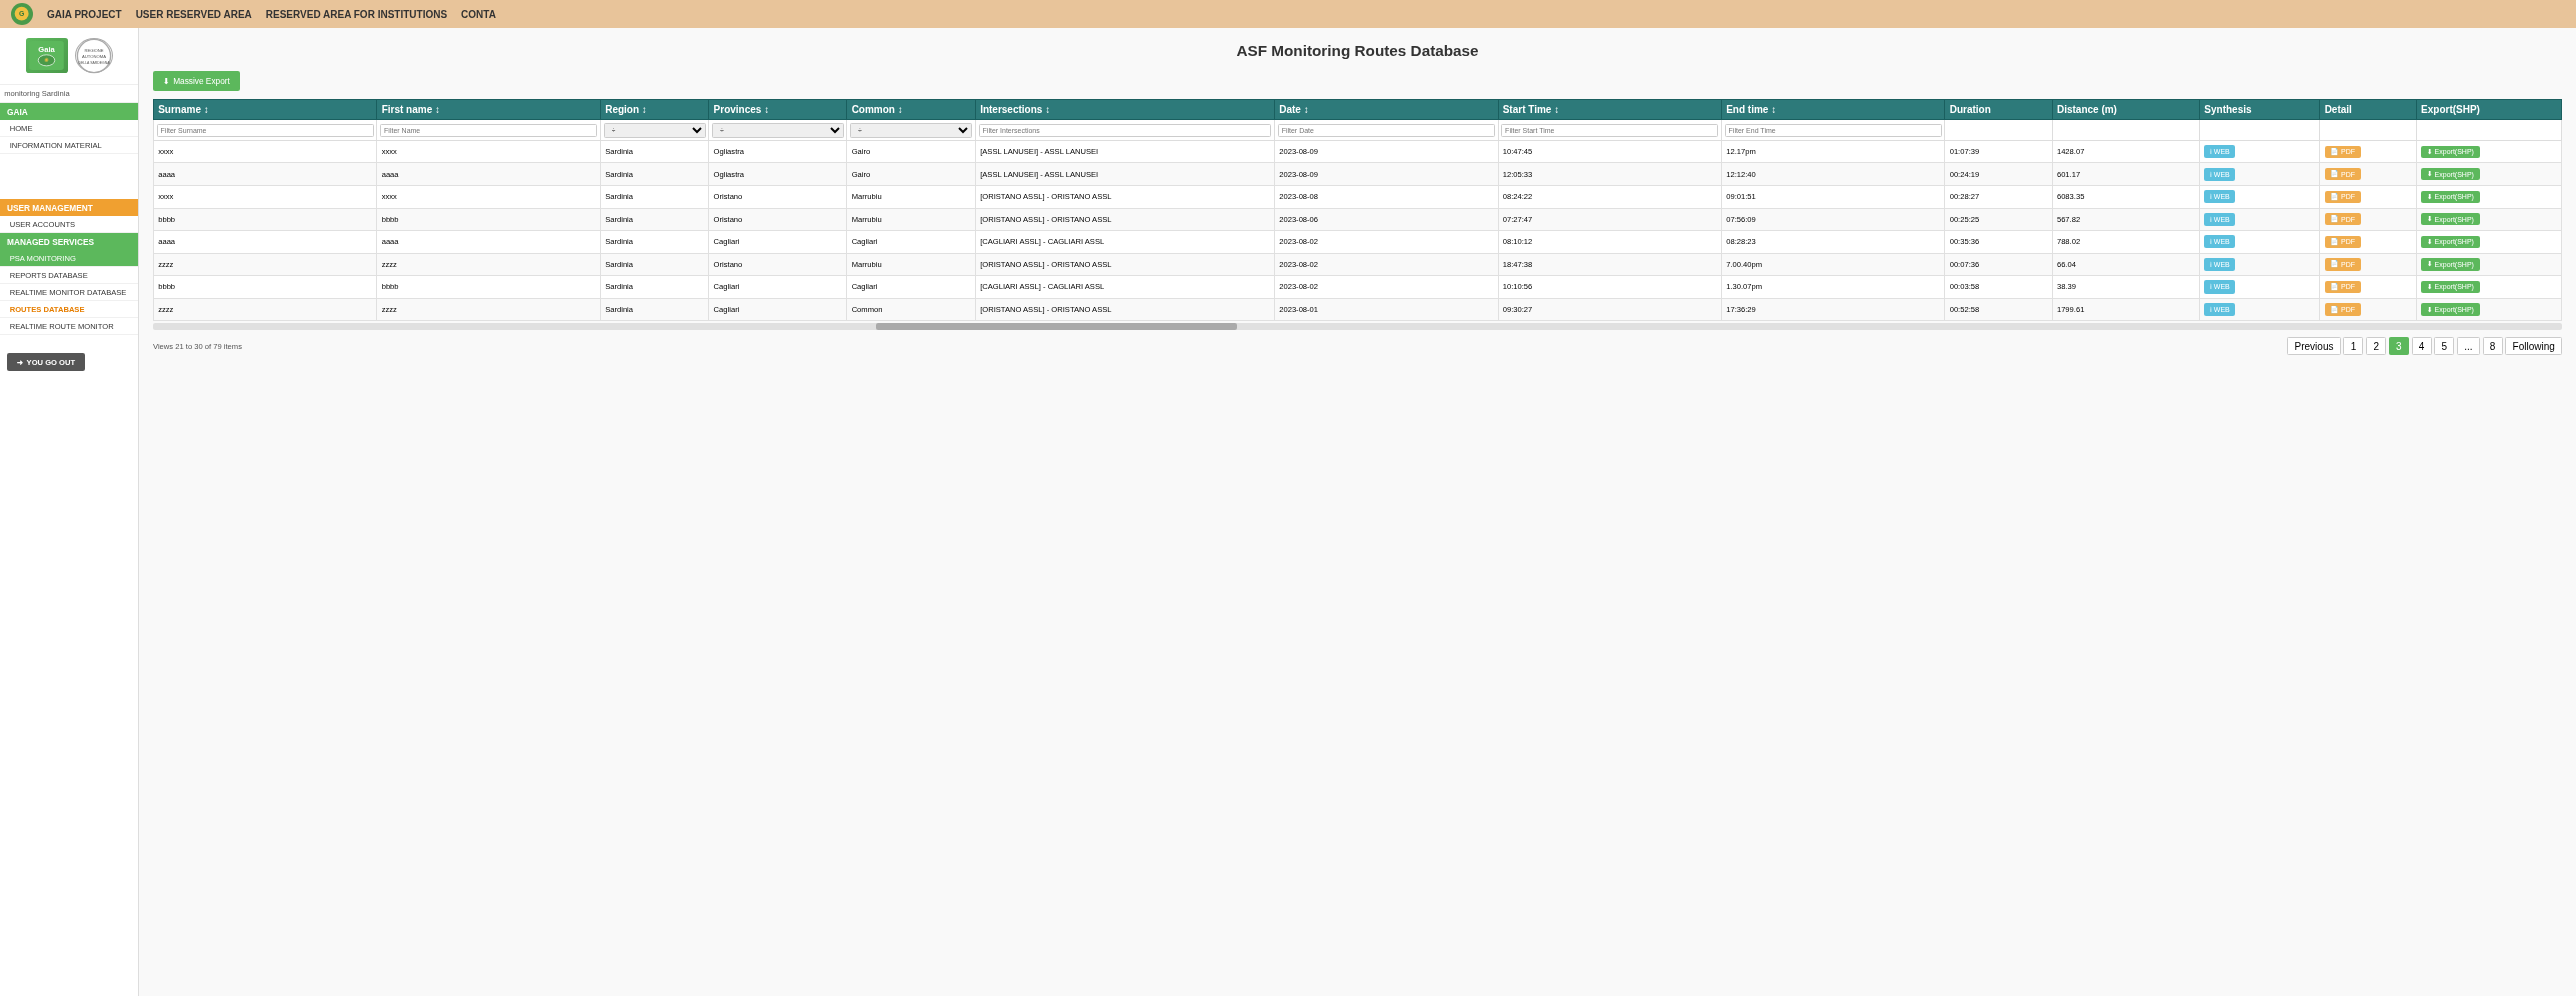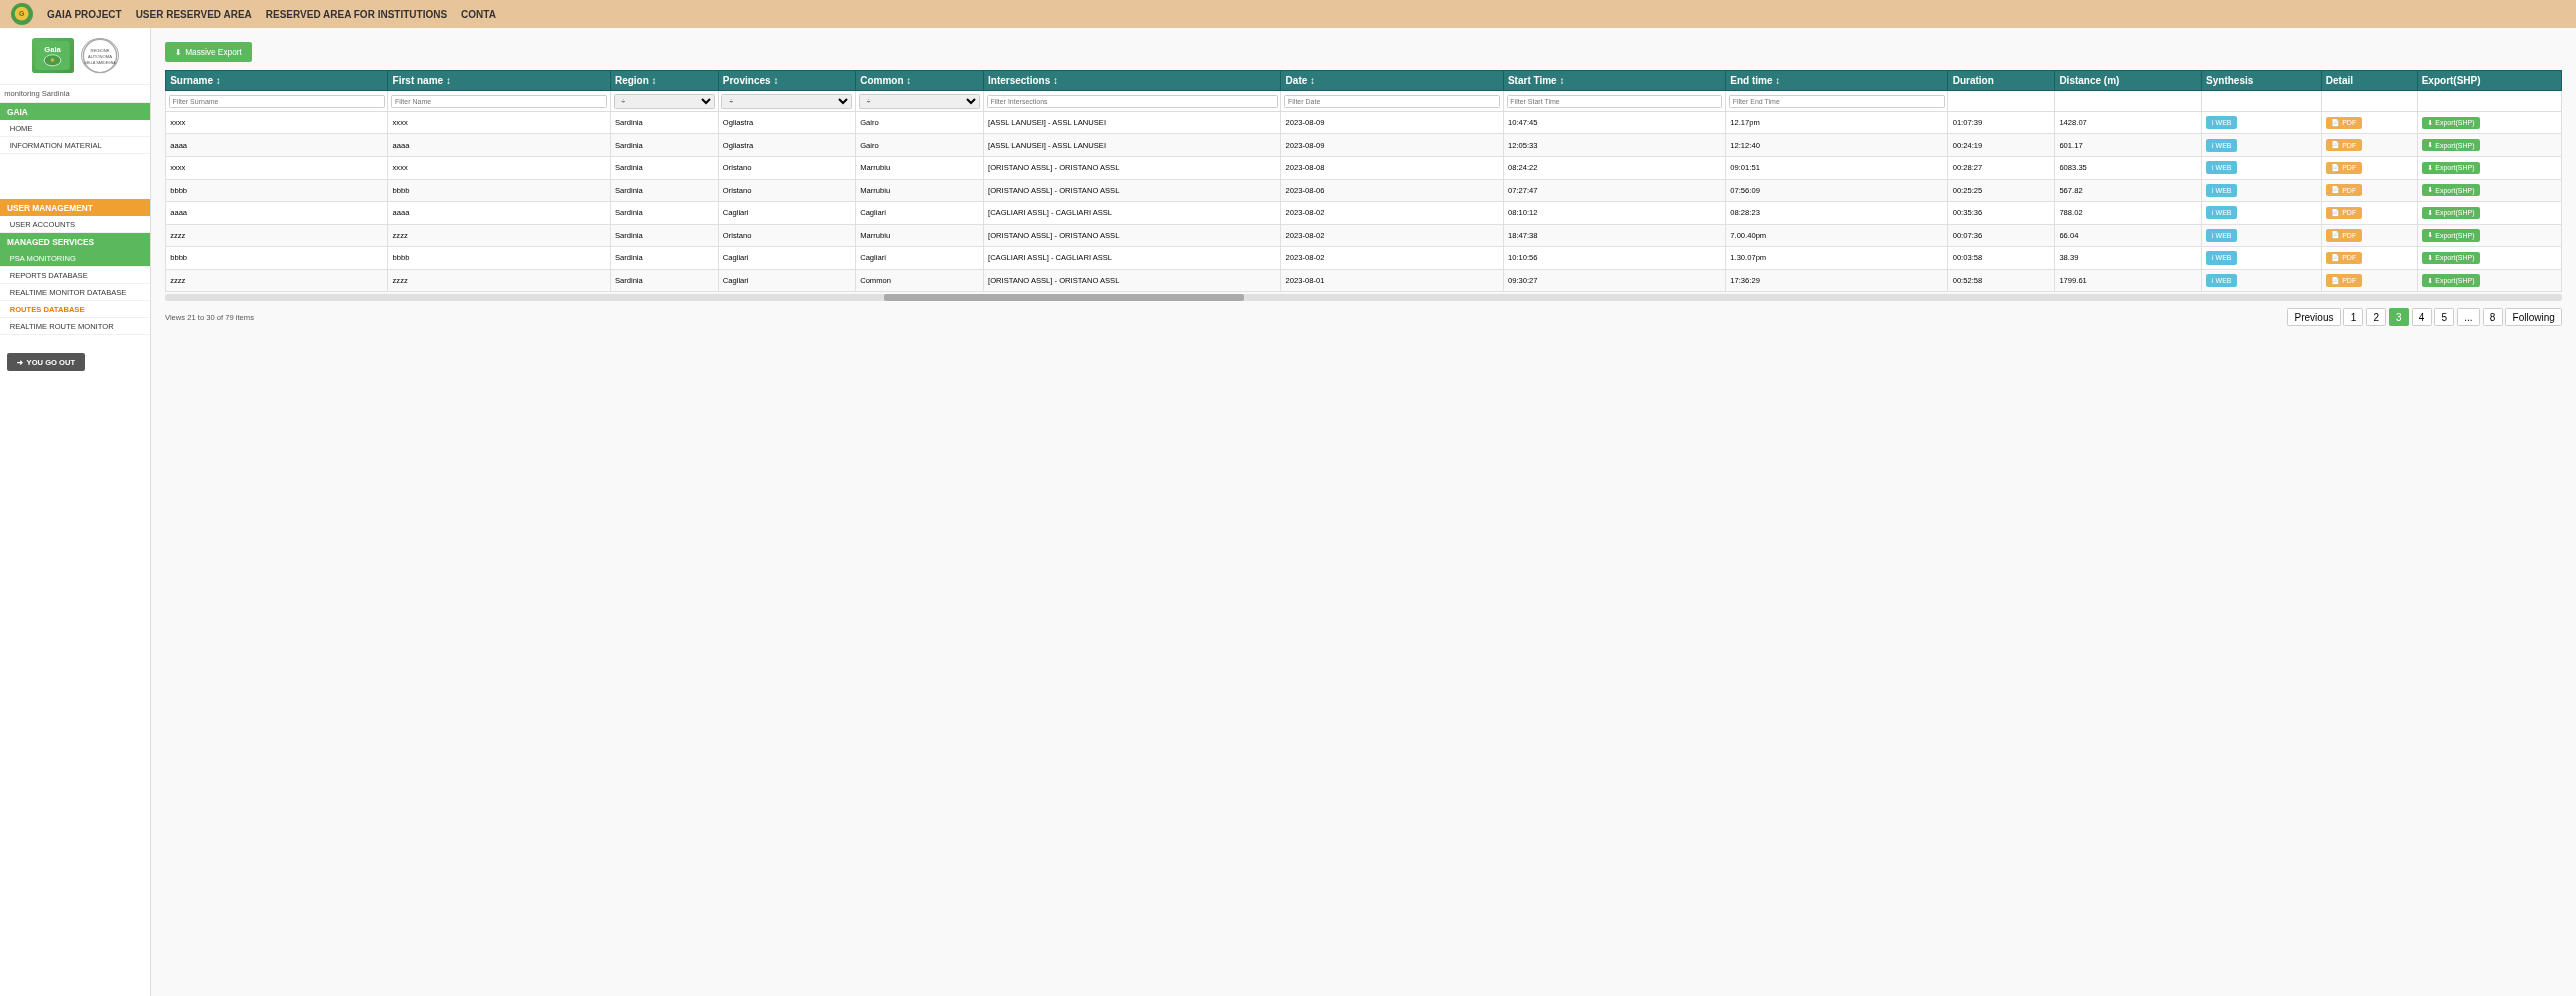--- a/index.html
+++ b/index.html
@@ -24,21 +24,21 @@
     .top-nav a {
       color: #333; text-decoration: none; font-size: 10px; font-weight: bold;
       text-transform: uppercase;
     }
 
     
     .layout { display: flex; min-height: calc(100vh - 28px); }
 
     
     .sidebar {
-      width: 151px;
+      width: 139px;
       background: #fff;
       border-right: 0.7px solid #ddd;
       flex-shrink: 0;
     }
     .sidebar-logos {
       display: flex; align-items: center; justify-content: center;
       gap: 7px; padding: 10.4px 7px;
       border-bottom: 0.7px solid #eee;
     }
     .logo-gaia {
@@ -277,20 +277,21 @@
     <a href="#" class="sidebar-link">REALTIME ROUTE MONITOR</a>
 
     <br>
     <button class="btn-logout">
       <span>➜</span>
       <span>YOU GO OUT</span>
     </button>
   </aside>
 
   <main class="main-content">
+    <h1 class="page-title">ASF Monitoring Routes Database</h1>
 
     <button class="btn-export">
       <span>⬇</span>
       <span>Massive Export</span>
     </button>
 
     <div class="data-table-wrapper">
       <table>
         <thead>
           <tr>

